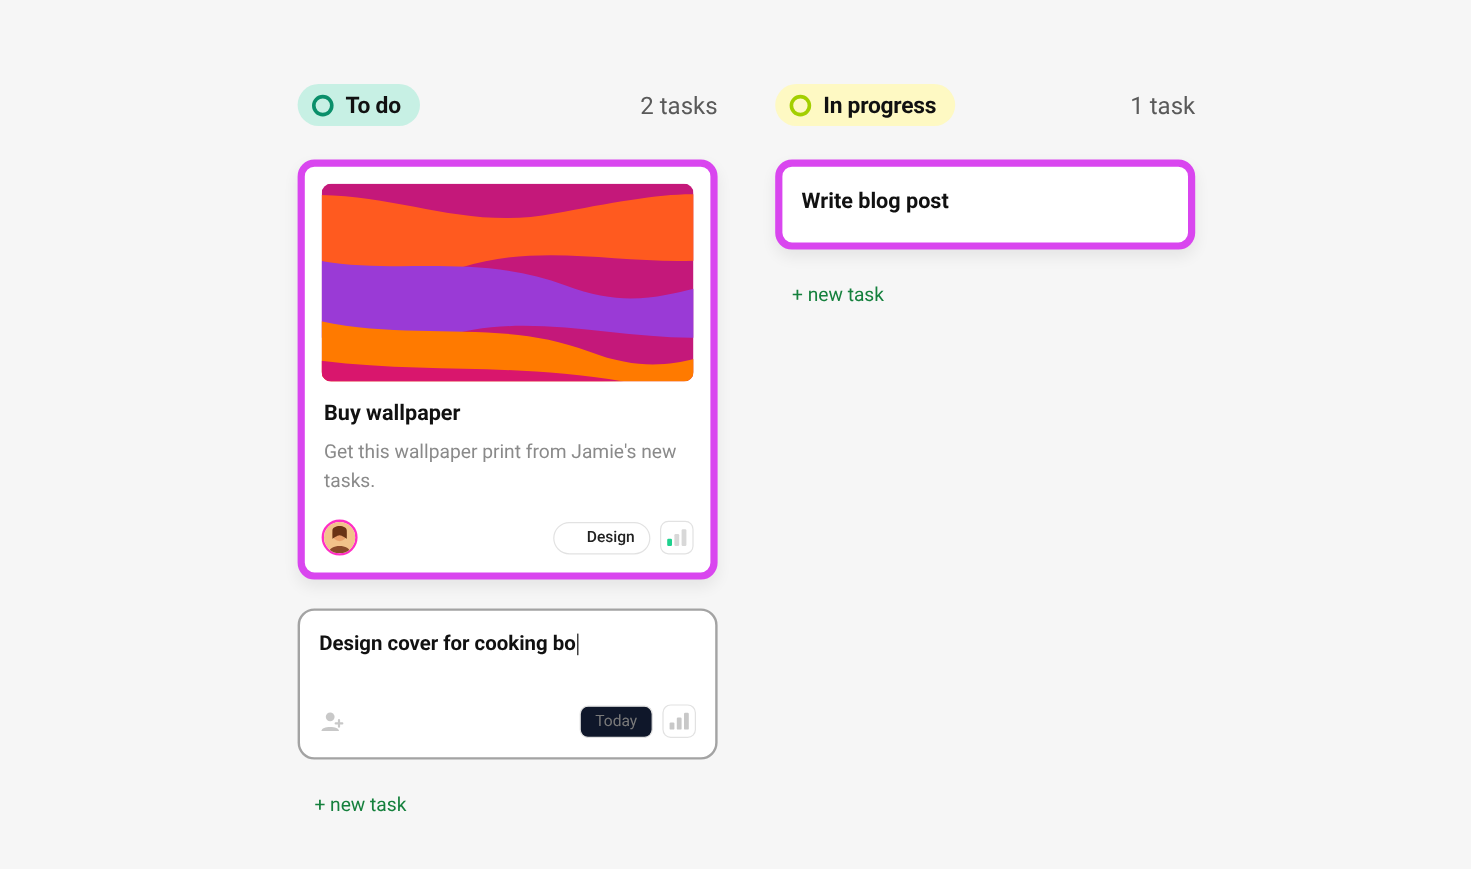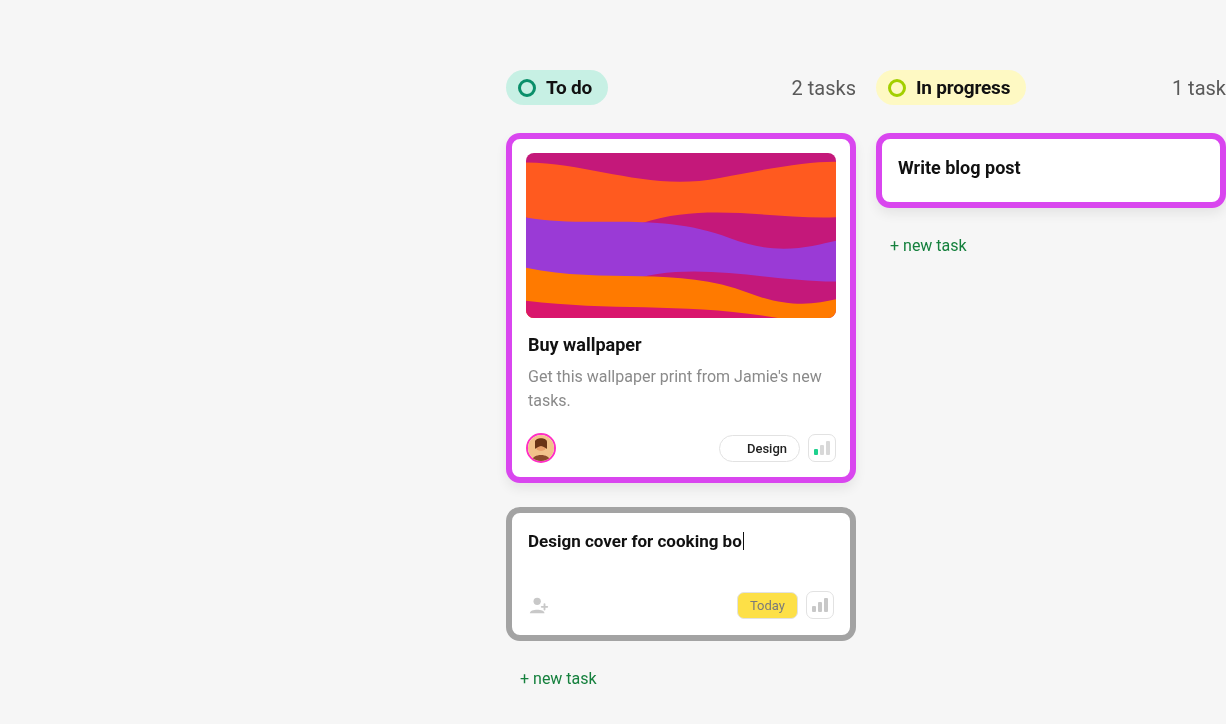--- a/index.html
+++ b/index.html
@@ -8,22 +8,21 @@
     padding: 70px 0 0 248px;
     background: #f6f6f6;
     font-family: -apple-system, BlinkMacSystemFont, "Segoe UI", Roboto, Helvetica, Arial, sans-serif;
     color: #111;
     width: 1226px;
     height: 724px;
     overflow: hidden;
   }
   .board {
     display: flex;
-    gap: 20px;
-    justify-content: flex-end;
+    gap: 48px;
   }
   .column {
     width: 350px;
   }
   .col-header {
     display: flex;
     align-items: center;
     justify-content: space-between;
     margin-bottom: 28px;
   }
@@ -55,21 +54,21 @@
 
   .card {
     background: #fff;
     border: 6px solid #d946ef;
     border-radius: 14px;
     padding: 14px;
     margin-bottom: 24px;
     box-shadow: 0 6px 12px rgba(0,0,0,0.07);
   }
   .card.light {
-    border: 6px solid #a3a3a3;
+    border: 2px solid #a3a3a3;
     box-shadow: none;
     padding: 16px;
   }
   .cover {
     width: 100%;
     height: 165px;
     border-radius: 8px;
     margin-bottom: 16px;
     overflow: hidden;
   }
@@ -155,21 +154,21 @@
     background: #111;
     margin-left: 1px;
   }
   .person-icon {
     color: #c8c8c8;
     display: flex;
     align-items: center;
   }
   .date-chip {
     border: 1px solid #e2e2e2;
-    background: #fde047;
+    background: #0f172a;
     border-radius: 7px;
     padding: 5px 12px;
     font-size: 13px;
     color: #7a7a7a;
   }
 
   .new-task {
     color: #15803d;
     font-size: 16px;
     padding: 4px 14px;

